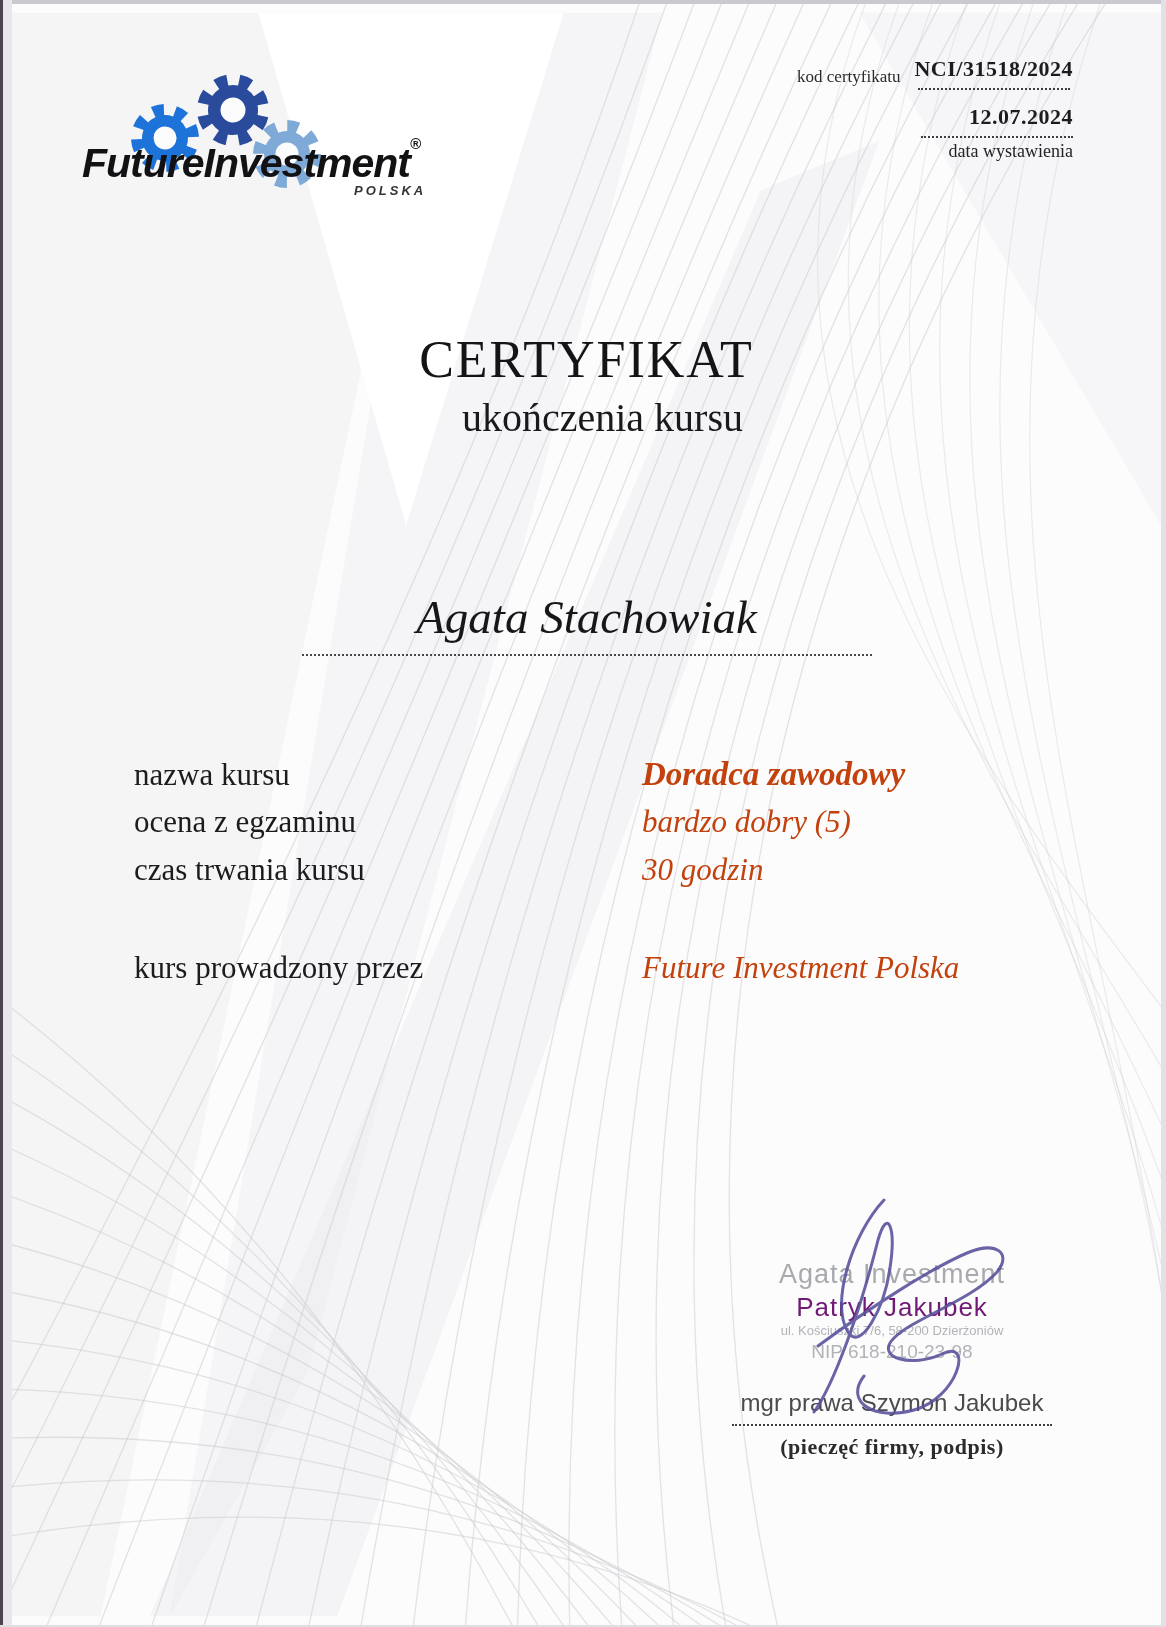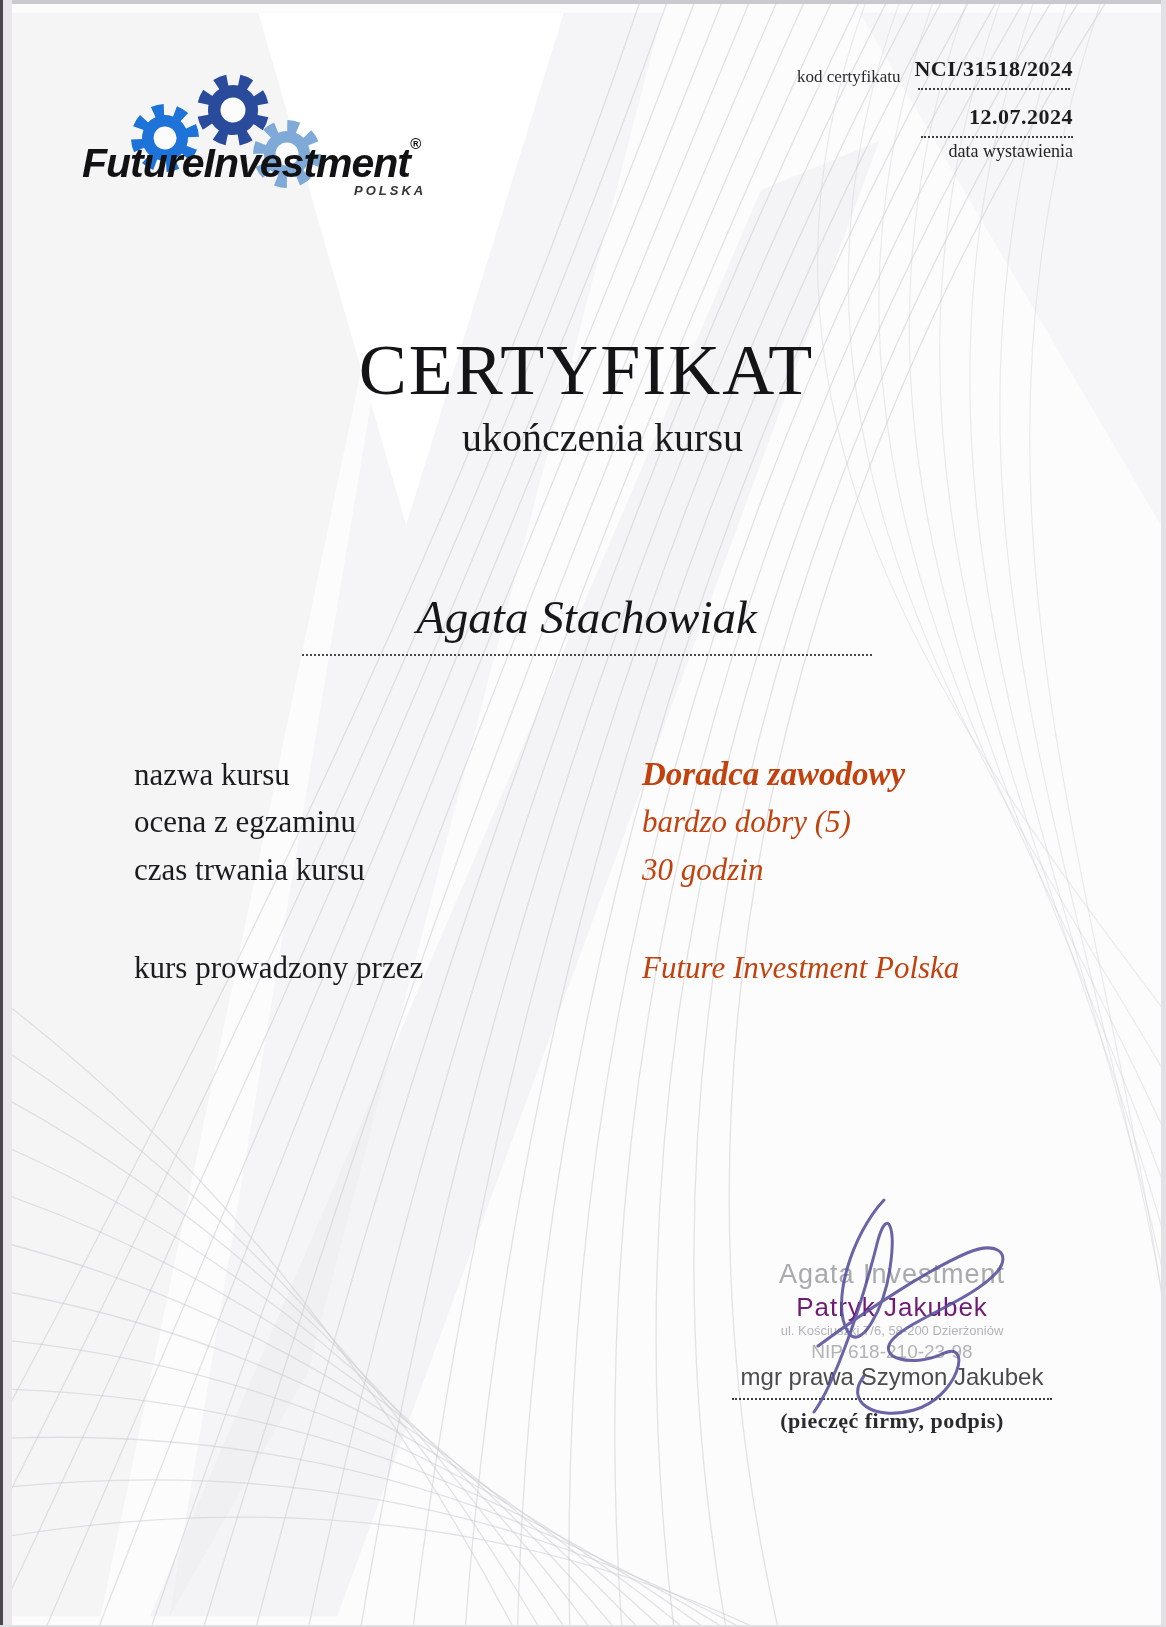--- a/index.html
+++ b/index.html
@@ -35,21 +35,21 @@
   .meta-label{font-size:17px;color:#2a2a2c;padding-bottom:3px;}
   .meta-col{display:inline-block;}
   .meta-value{font-size:22px;font-weight:bold;color:#1c1c1e;letter-spacing:.5px;}
   .dotline{border-bottom:2px dotted #3e3e40;height:4px;}
   .meta-col .dotline{width:152px;margin:2px auto 0 auto;}
   .meta-date{margin-top:14px;}
   .meta-sub{font-size:18px;color:#232325;margin-top:3px;}
 
   
   .title-wrap{position:absolute;left:0;width:100%;top:330px;text-align:center;}
-  .title{font-size:72px;letter-spacing:2px;color:#141416;line-height:1;}
+  .title{font-size:52px;letter-spacing:2px;color:#141416;line-height:1;}
   .subtitle{font-size:40px;color:#1a1a1c;margin-top:8px;padding-left:32px;}
 
   
   .name-wrap{position:absolute;left:0;width:100%;top:560px;text-align:center;}
   .name{font-size:47px;font-style:italic;color:#17171a;line-height:1.1;margin-top:28px;}
   .name-dotline{width:570px;margin:6px auto 0 auto;border-bottom:2px dotted #48484a;height:4px;}
 
   
   .details{position:absolute;left:122px;top:752px;width:950px;}
   .drow{display:flex;align-items:baseline;height:48px;}
@@ -58,21 +58,21 @@
   .dvalue{font-size:31px;font-style:italic;color:#c2410c;}
   .dvalue.bold{font-weight:bold;font-size:33px;}
 
   
   .stamp{position:absolute;left:660px;top:1255px;width:440px;text-align:center;
     font-family:"Liberation Sans",sans-serif;}
   .stamp-l1{font-size:27px;color:#a9aaae;letter-spacing:1px;}
   .stamp-l2{font-size:26px;color:#701a75;letter-spacing:1px;margin-top:2px;}
   .stamp-l3{font-size:13px;color:#b2b3b7;}
   .stamp-l4{font-size:19px;color:#b2b3b7;margin-top:3px;}
-  .signer{font-size:24px;color:#4b4b4d;}
+  .signer{font-size:24px;color:#4b4b4d;margin-top:26px;}
   .stamp-dotline{width:320px;margin:4px auto 0 auto;border-bottom:2px dotted #3e3e40;height:3px;}
   .stamp-caption{font-family:"Liberation Serif",serif;font-size:22px;font-weight:bold;
     color:#2b2b2e;margin-top:8px;letter-spacing:.5px;}
   .signature{position:absolute;left:770px;top:1180px;pointer-events:none;}
 </style>
 </head>
 <body>
 
 <div class="edge-top"></div>
 <div class="edge-left-dark"></div>

